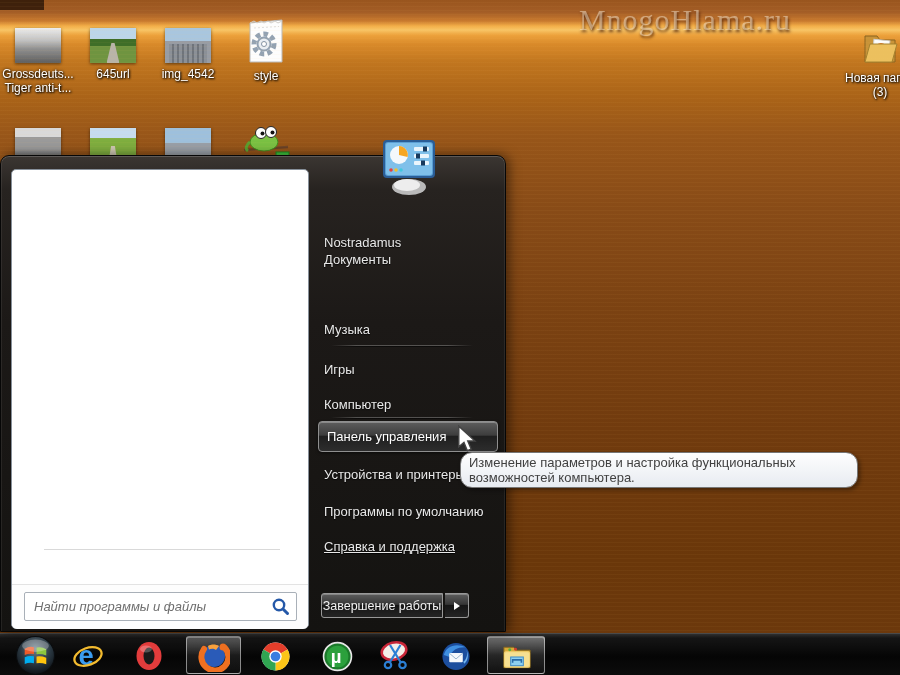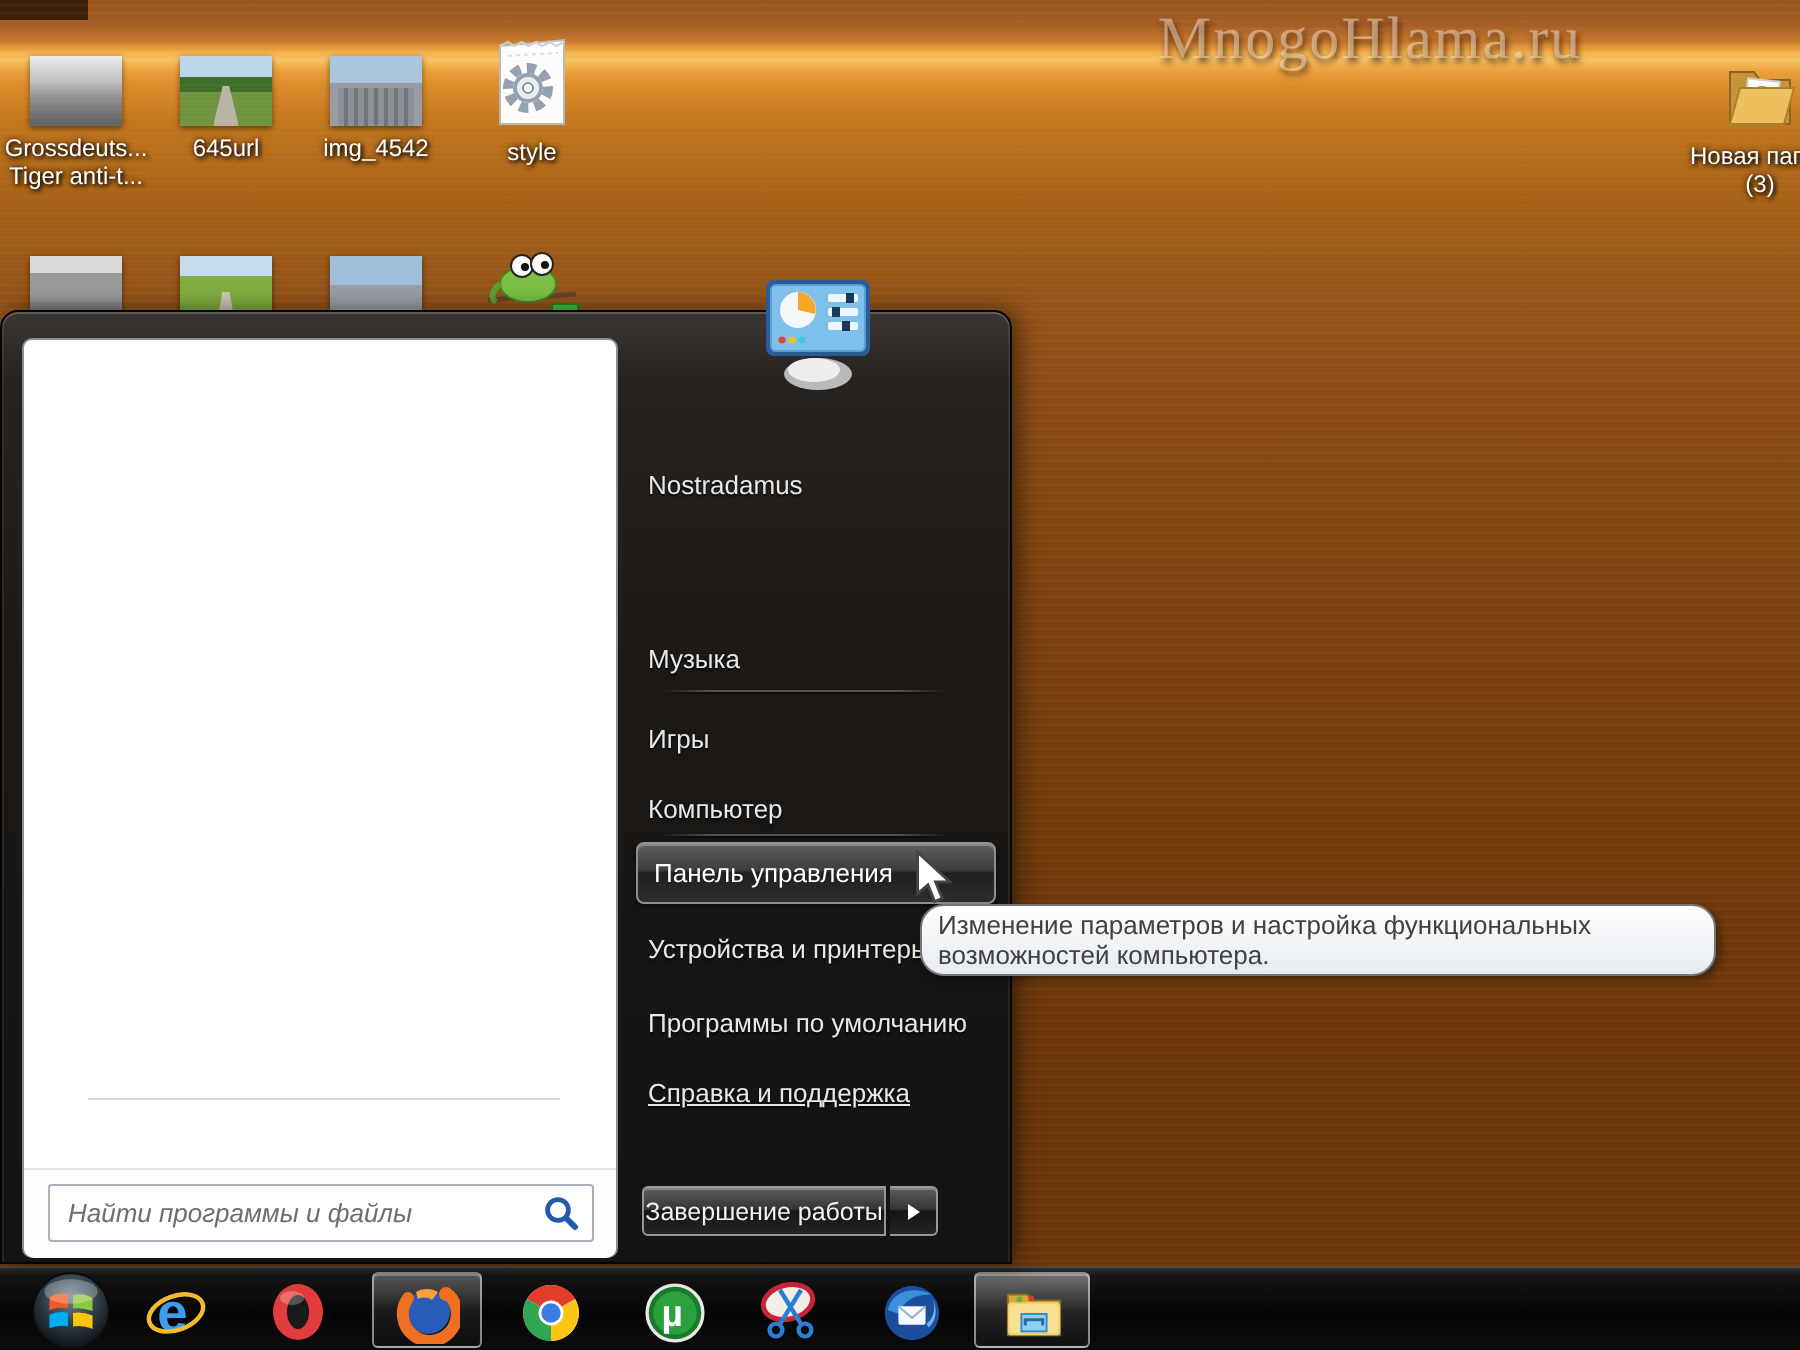--- a/index.html
+++ b/index.html
@@ -230,20 +230,21 @@
         <rect x="39" y="15.5" width="4" height="5"></rect>
         <rect x="44" y="22.5" width="4" height="5"></rect>
       </g>
       <circle cx="14" cy="32" r="1.8" fill="#e34040"></circle>
       <circle cx="19" cy="32" r="1.8" fill="#f0c030"></circle>
       <circle cx="24" cy="32" r="1.8" fill="#40c8e0"></circle>
     </svg>
   </div>
 
   <div class="menu-item mi0">Nostradamus</div>
+  <div class="menu-item mi1">Документы</div>
   <div class="menu-item mi3">Музыка</div>
   <div class="menu-sep ms1"></div>
   <div class="menu-item mi4">Игры</div>
   <div class="menu-item mi5">Компьютер</div>
   <div class="menu-sep ms2"></div>
   <div class="menu-item-hl">Панель управления</div>
   <div class="menu-item mi7">Устройства и принтеры</div>
   <div class="menu-item mi8">Программы по умолчанию</div>
   <div class="menu-item mi9">Справка и поддержка</div>
 

